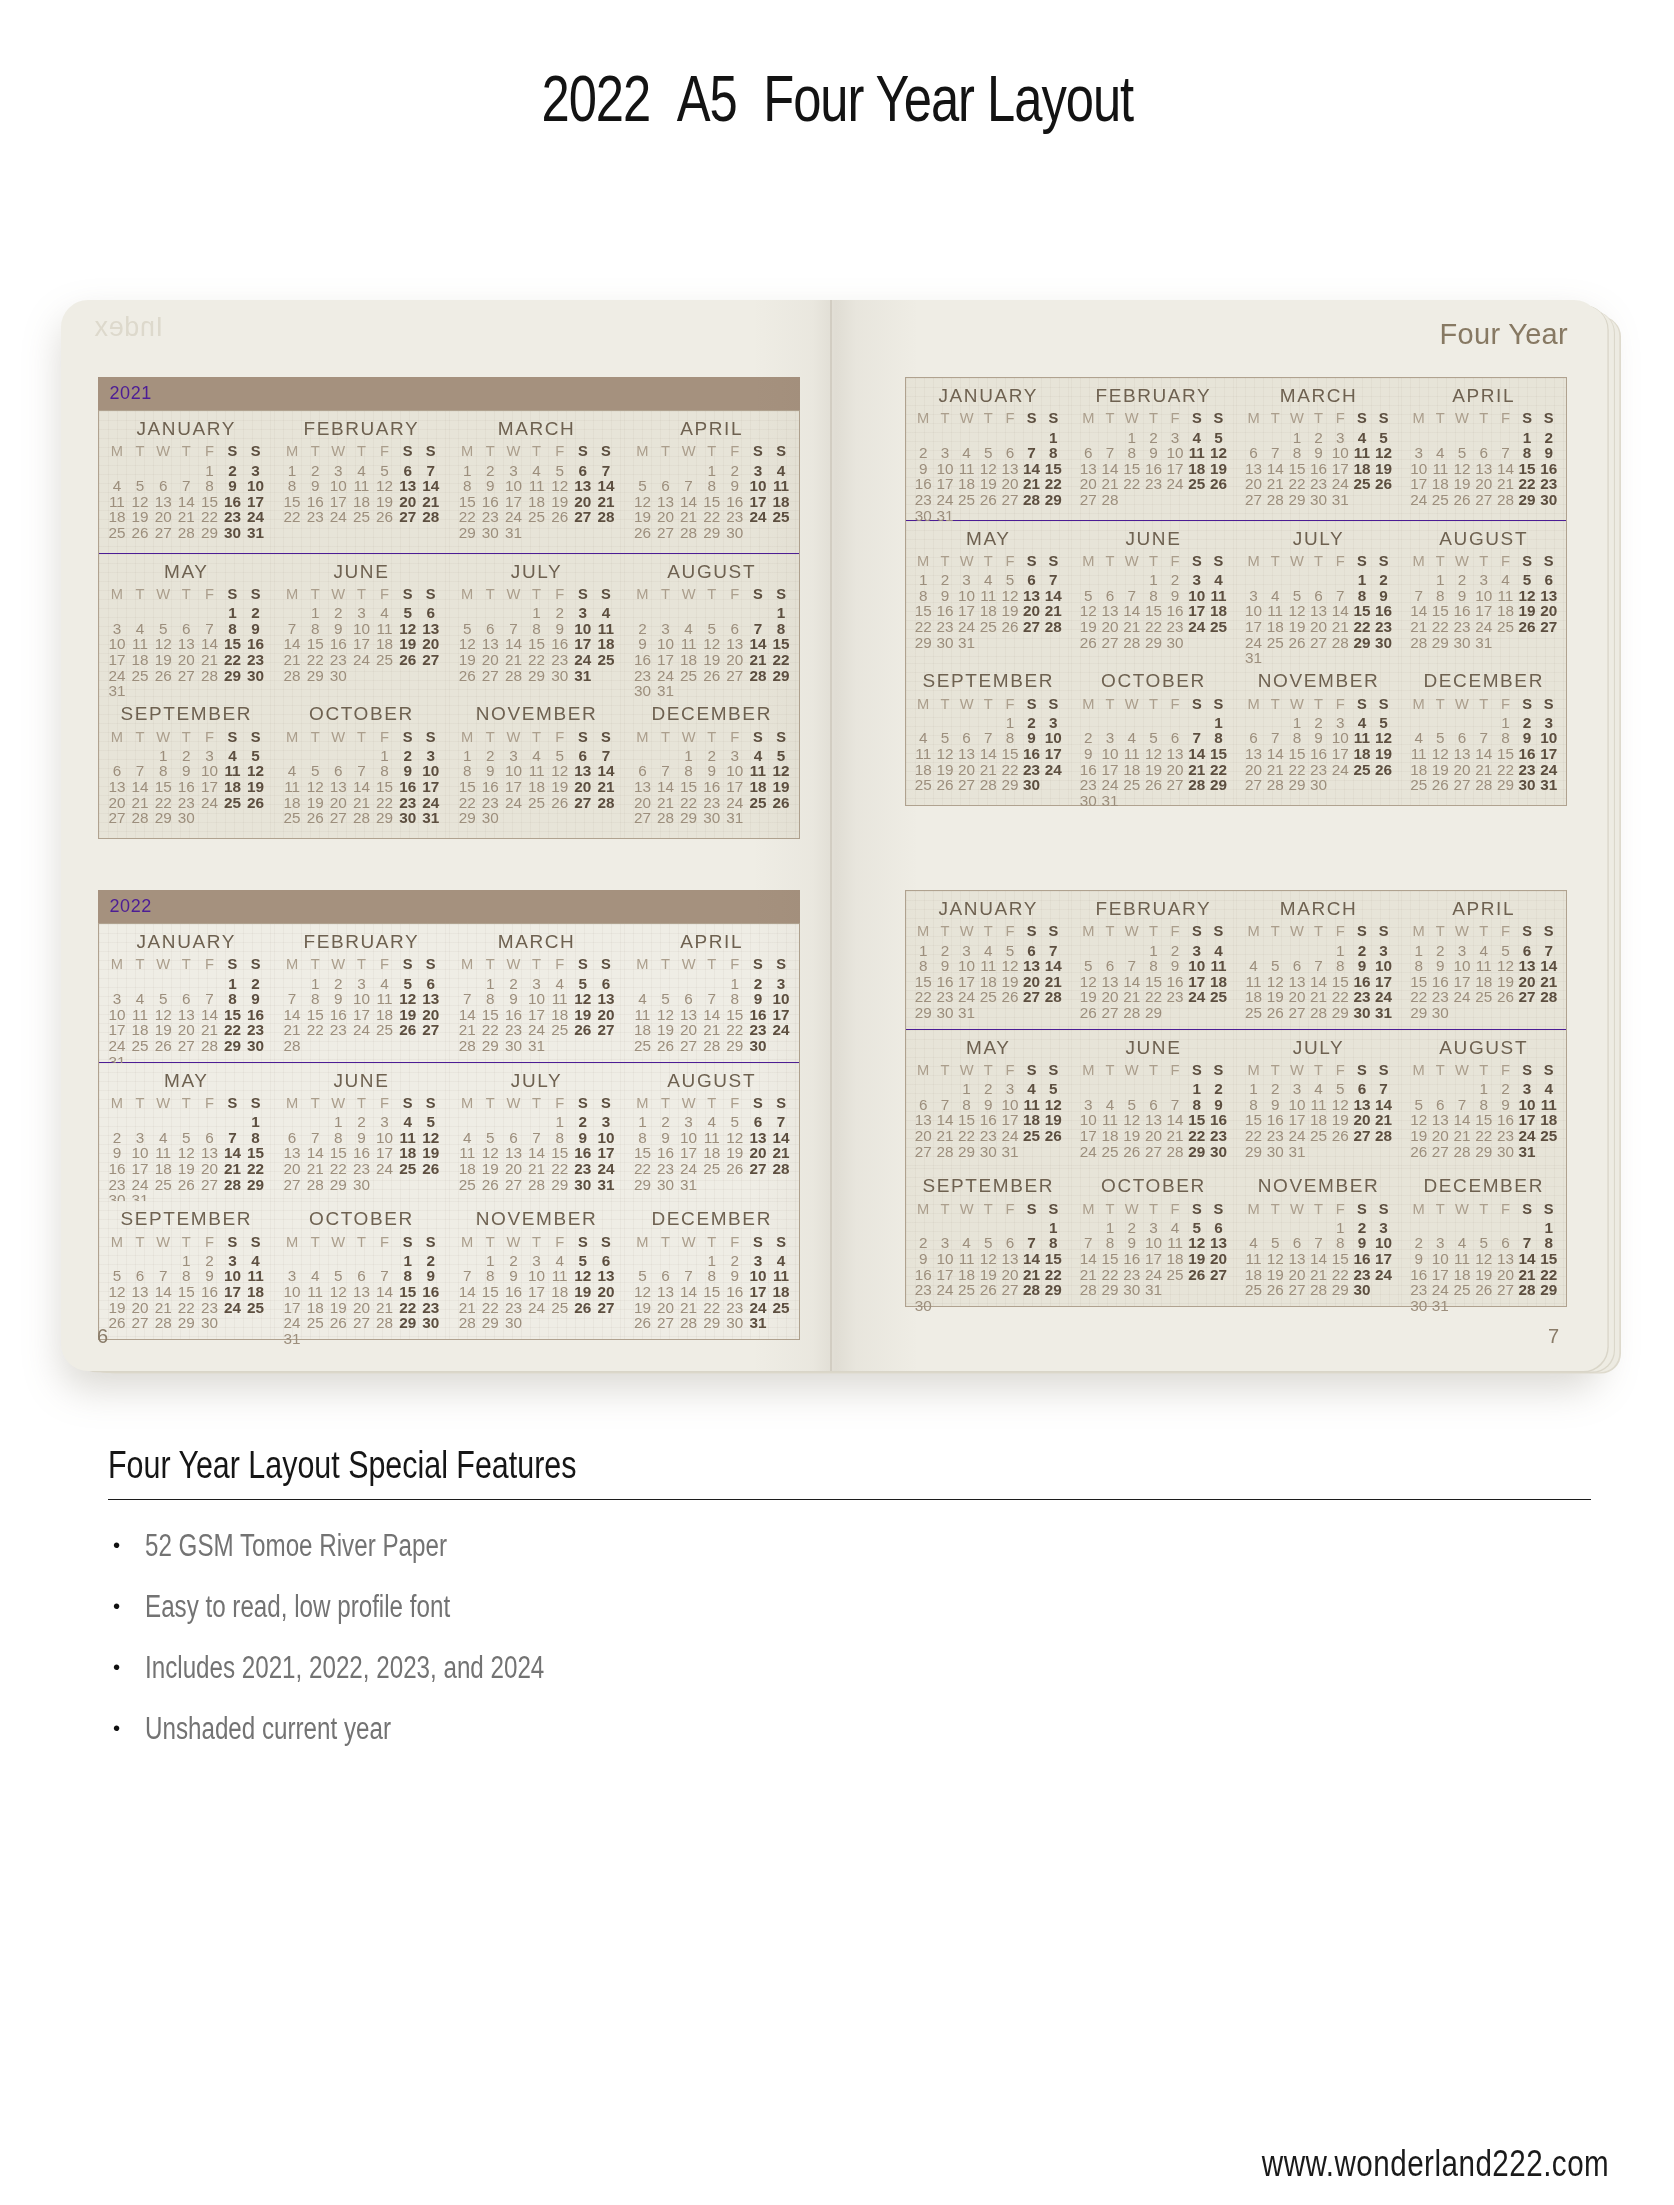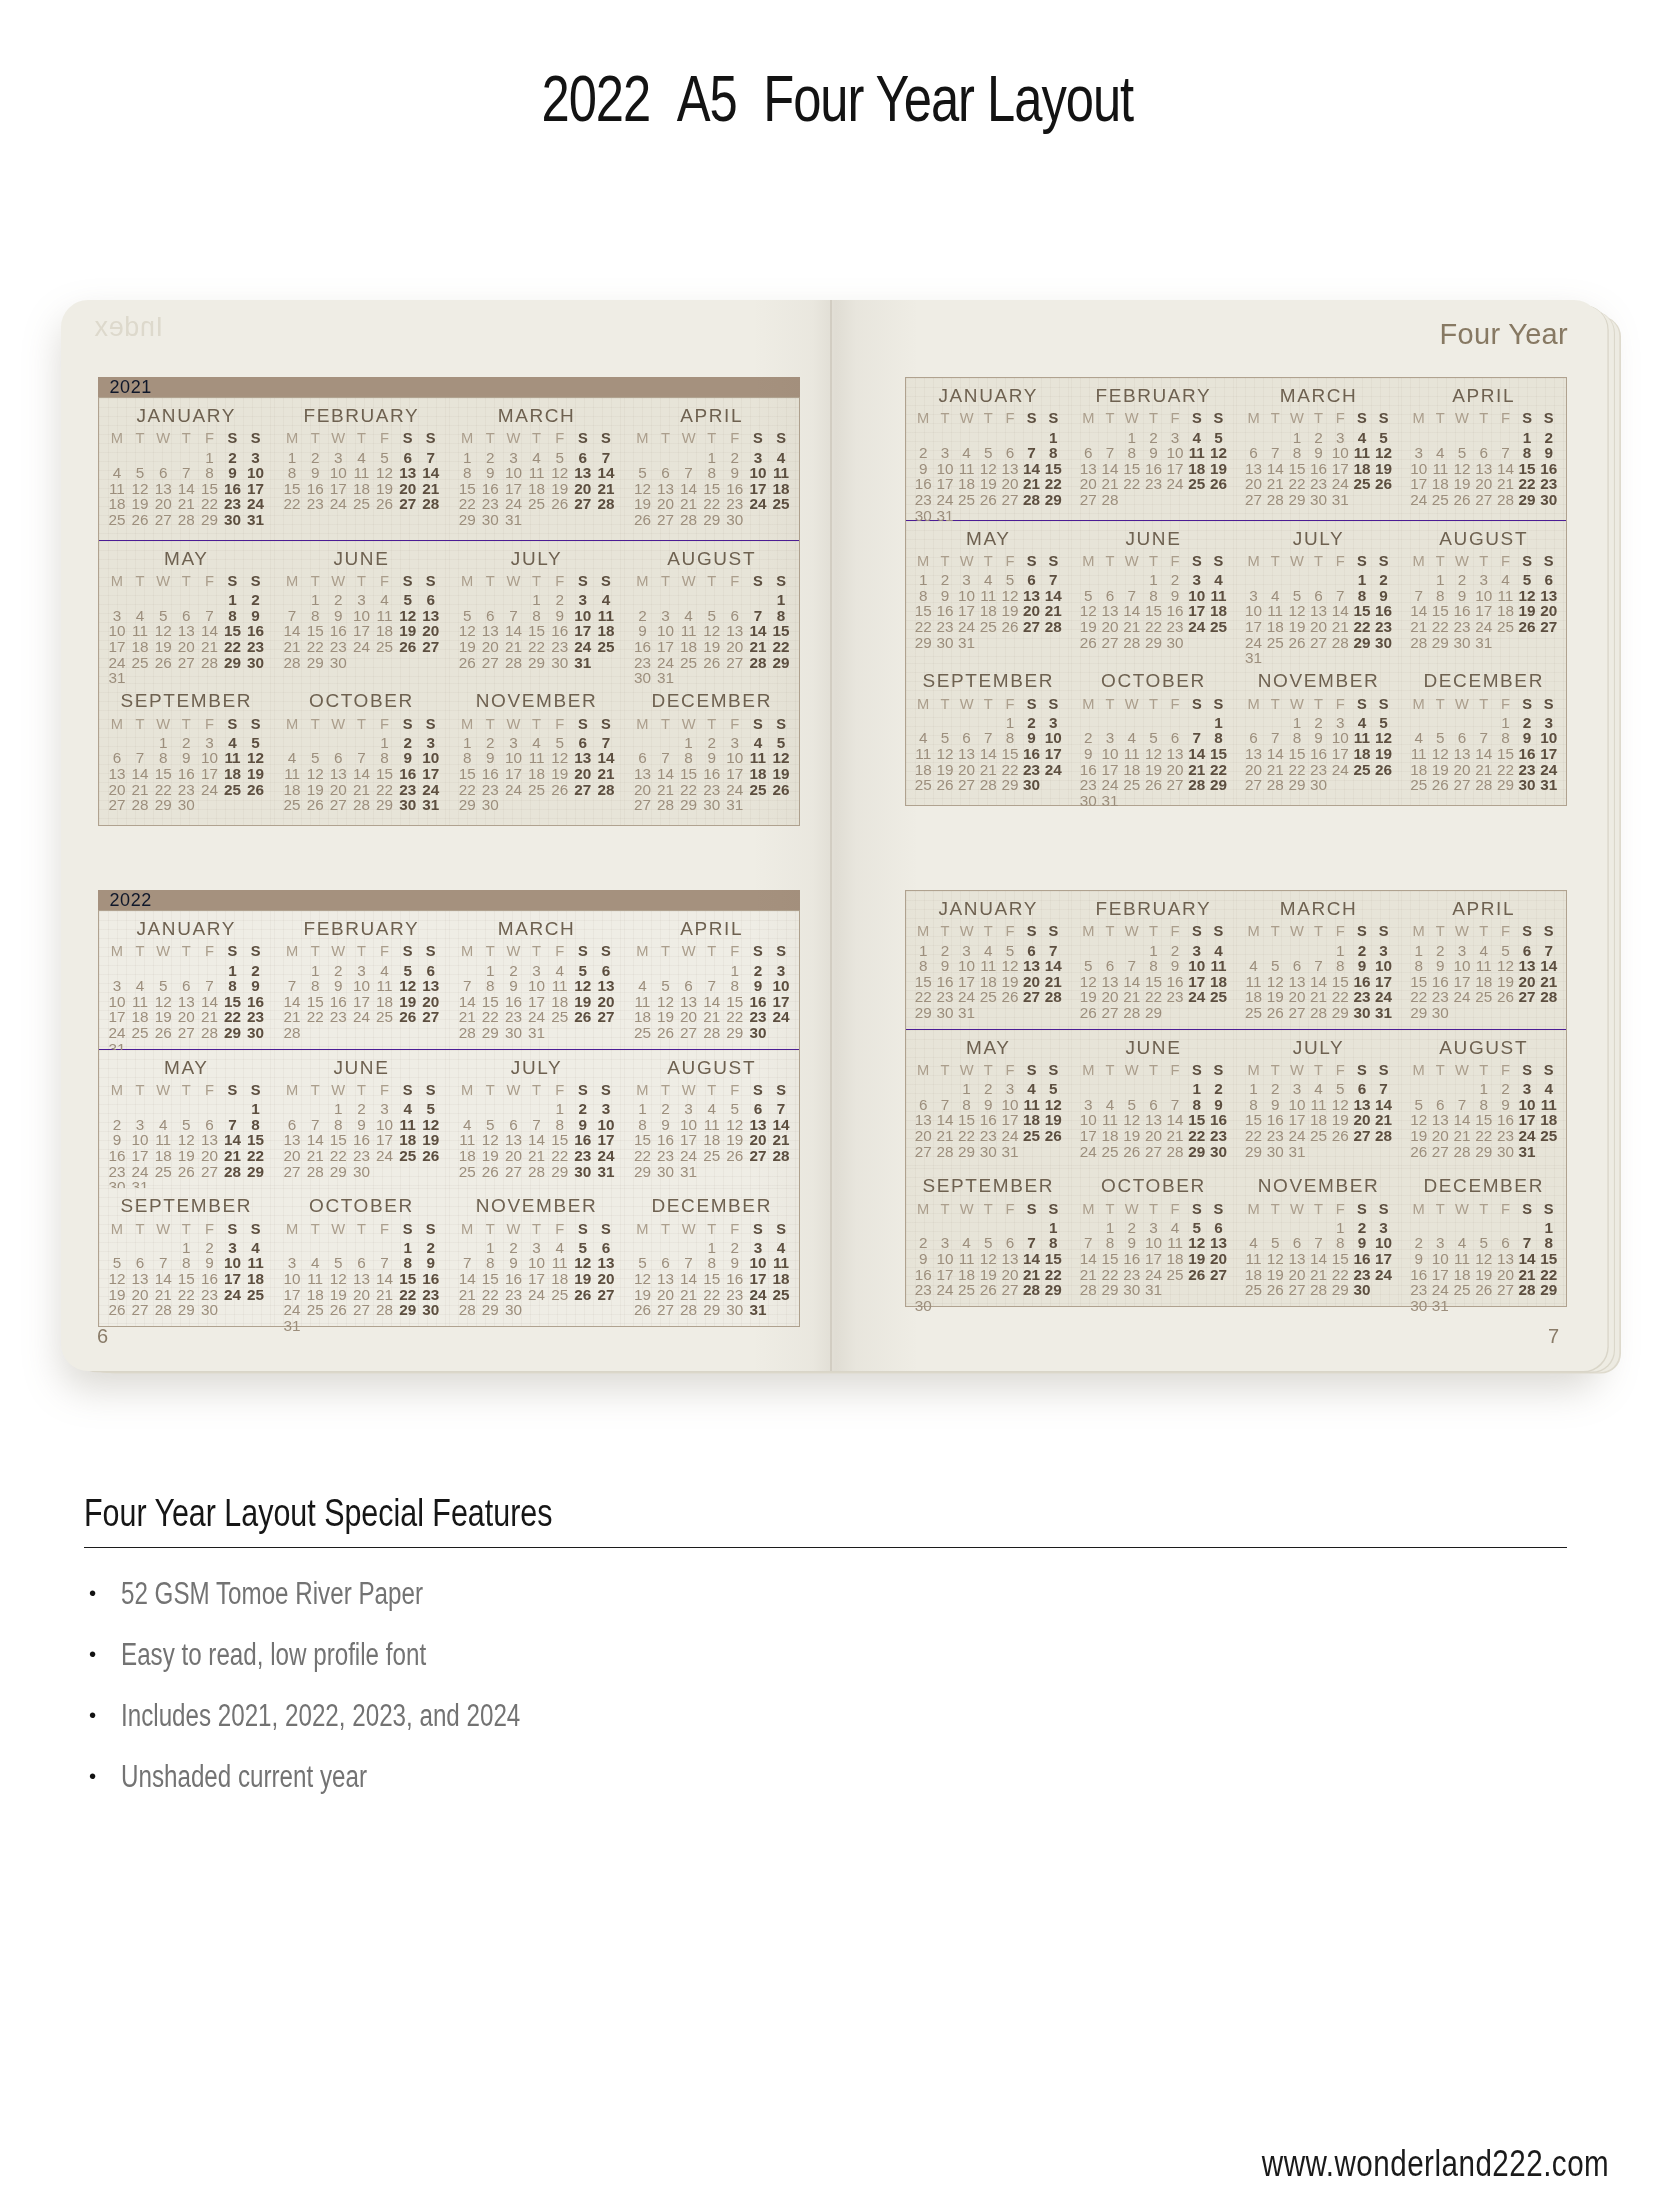--- a/index.html
+++ b/index.html
@@ -36,22 +36,22 @@
   .pn-right{right:42px;top:1025px;}
 
   .content-left{position:absolute;left:37px;top:0;width:702px;height:100%;}
   .content-right{position:absolute;left:69px;top:0;width:662px;height:100%;}
 
   
   .year-block{position:absolute;left:0;width:100%;}
   .slot-top{top:77px;}
   .slot-bottom{top:590px;}
 
-  .year-band{height:20px;display:flex;align-items:center;padding:0 11.5px;background:#a5917e;
-        color:#0f172a;font-size:18px;letter-spacing:0.6px;}
+  .year-band{height:33px;display:flex;align-items:center;padding:0 11.5px;background:#a5917e;
+        color:#4c1d95;font-size:18px;letter-spacing:0.6px;}
   .band-right{justify-content:flex-end;}
 
   .months-grid{display:grid;grid-template-columns:repeat(4,1fr);gap:0.6px;
         background:#4c1d95;border:0.6px solid #b0a28f;
         }
   .slot-top .months-grid{grid-auto-rows:142px;}
   .slot-bottom .months-grid{grid-auto-rows:138px;}
   .month{padding:0 6.4px;
         background-image:linear-gradient(rgba(160,150,130,0.08) 0.6px,transparent 0.6px),
                          linear-gradient(90deg,rgba(160,150,130,0.08) 0.6px,transparent 0.6px);
@@ -64,21 +64,21 @@
   .dow{display:grid;grid-template-columns:repeat(7,1fr);height:20.4px;align-items:center;
         font-size:14.7px;color:#ab9e8c;}
   .dow span{text-align:center;}
   .dow .we{color:#5c4e3f;font-weight:700;}
   .days{display:grid;grid-template-columns:repeat(7,1fr);grid-auto-rows:15.6px;
         font-size:15.3px;color:#9c8e7c;}
   .days span{text-align:center;}
   .days .we{color:#5c4e3f;font-weight:600;}
 
   
-  .features{position:absolute;left:84px;top:1443px;width:1483px;margin-top:48px;}
+  .features{position:absolute;left:108px;top:1443px;width:1483px;}
   .features h2{margin:0;font-size:39px;font-weight:400;color:#161616;white-space:nowrap;}
   .features h2 span{display:inline-block;transform:scaleX(0.78);transform-origin:left center;}
   .rule{margin-top:11.5px;border-top:1.9px solid #1c1c1c;height:0;}
   .features ul{list-style:none;margin:29px 0 0 0;padding:0;}
   .features li{position:relative;padding-left:37px;margin-bottom:26px;height:35px;
         display:flex;align-items:center;font-size:31px;color:#737373;white-space:nowrap;}
   .features li::before{content:"\2022";position:absolute;left:5.1px;top:50%;
         transform:translateY(-52%);font-size:20.4px;color:#111;}
   .features li span{display:inline-block;transform:scaleX(0.78);transform-origin:left center;}
 

